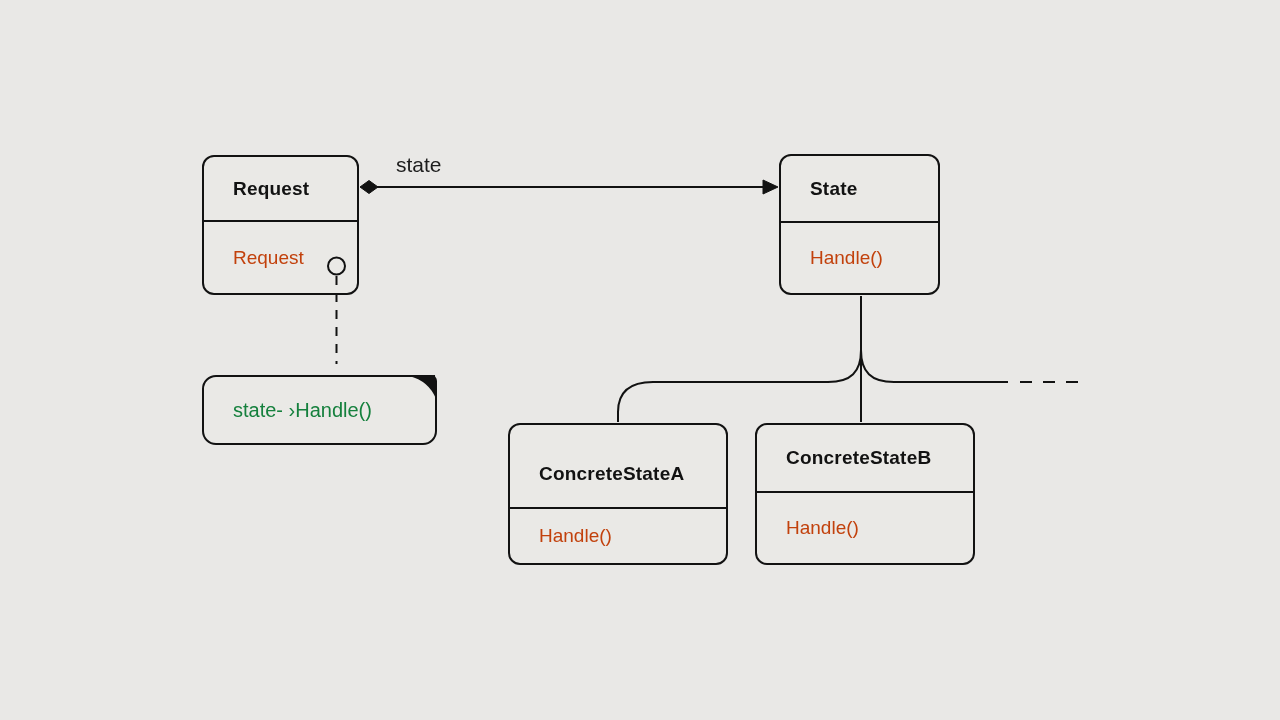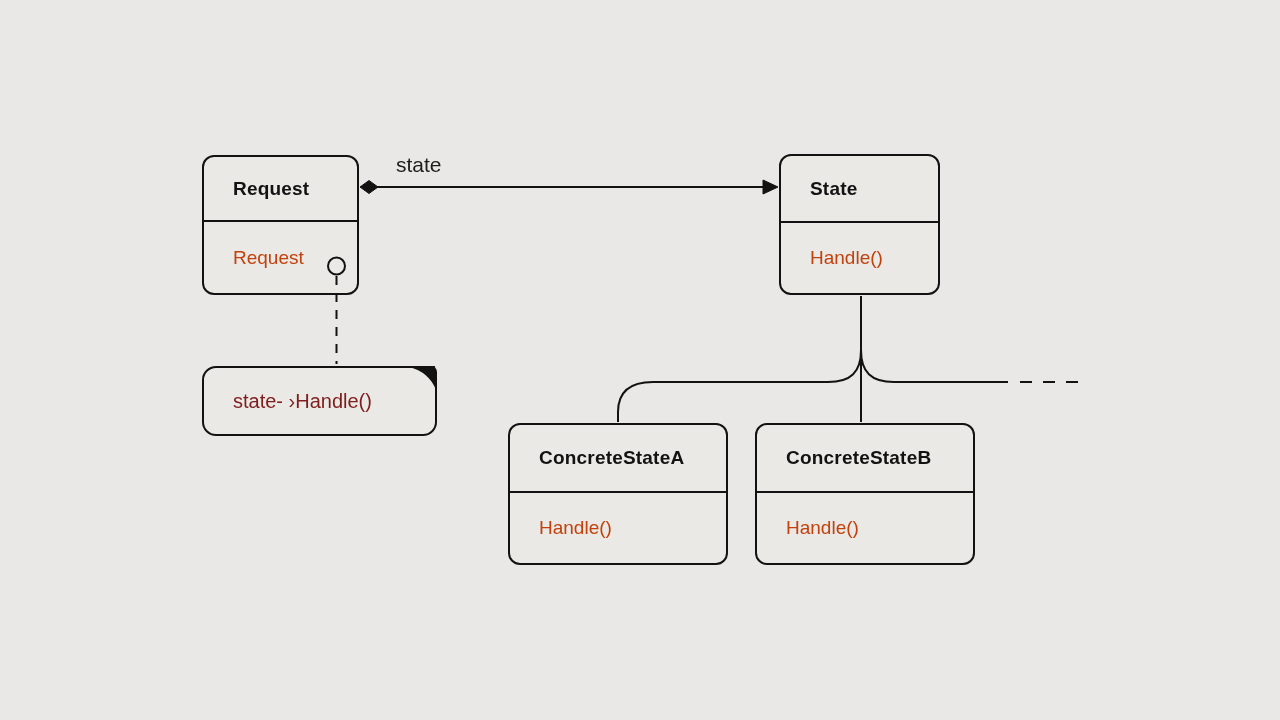--- a/index.html
+++ b/index.html
@@ -43,38 +43,38 @@
     padding-left: 29px;
     font-size: 19px;
     font-weight: 400;
     color: #c2410c;
   }
   #cls-context { left: 202px; top: 155px; width: 157px; height: 140px; }
   #cls-context .hdr { height: 65px; }
   #cls-state   { left: 779px; top: 154px; width: 161px; height: 141px; }
   #cls-state .hdr { height: 67px; }
   #cls-concrete-a { left: 508px; top: 423px; width: 220px; height: 142px; }
-  #cls-concrete-a .hdr { height: 68px; }
+  #cls-concrete-a .hdr { height: 68px; margin-top: 16px; }
   #cls-concrete-b { left: 755px; top: 423px; width: 220px; height: 142px; }
   #cls-concrete-b .hdr { height: 68px; }
 
   
   .uml-note {
     position: absolute;
-    left: 202px; top: 366px;
+    left: 202px; top: 375px;
     width: 235px; height: 70px;
     box-sizing: border-box;
     border: 2px solid #121212;
     border-radius: 14px 6px 14px 14px;
     background: #eae9e6;
     display: flex;
     align-items: center;
     padding-left: 29px;
     font-size: 20px;
-    color: #7f1d1d;
+    color: #15803d;
   }
   .note-fold {
     position: absolute;
     top: -2px;
     right: -2px;
     width: 28px;
     height: 26px;
   }
 
   

